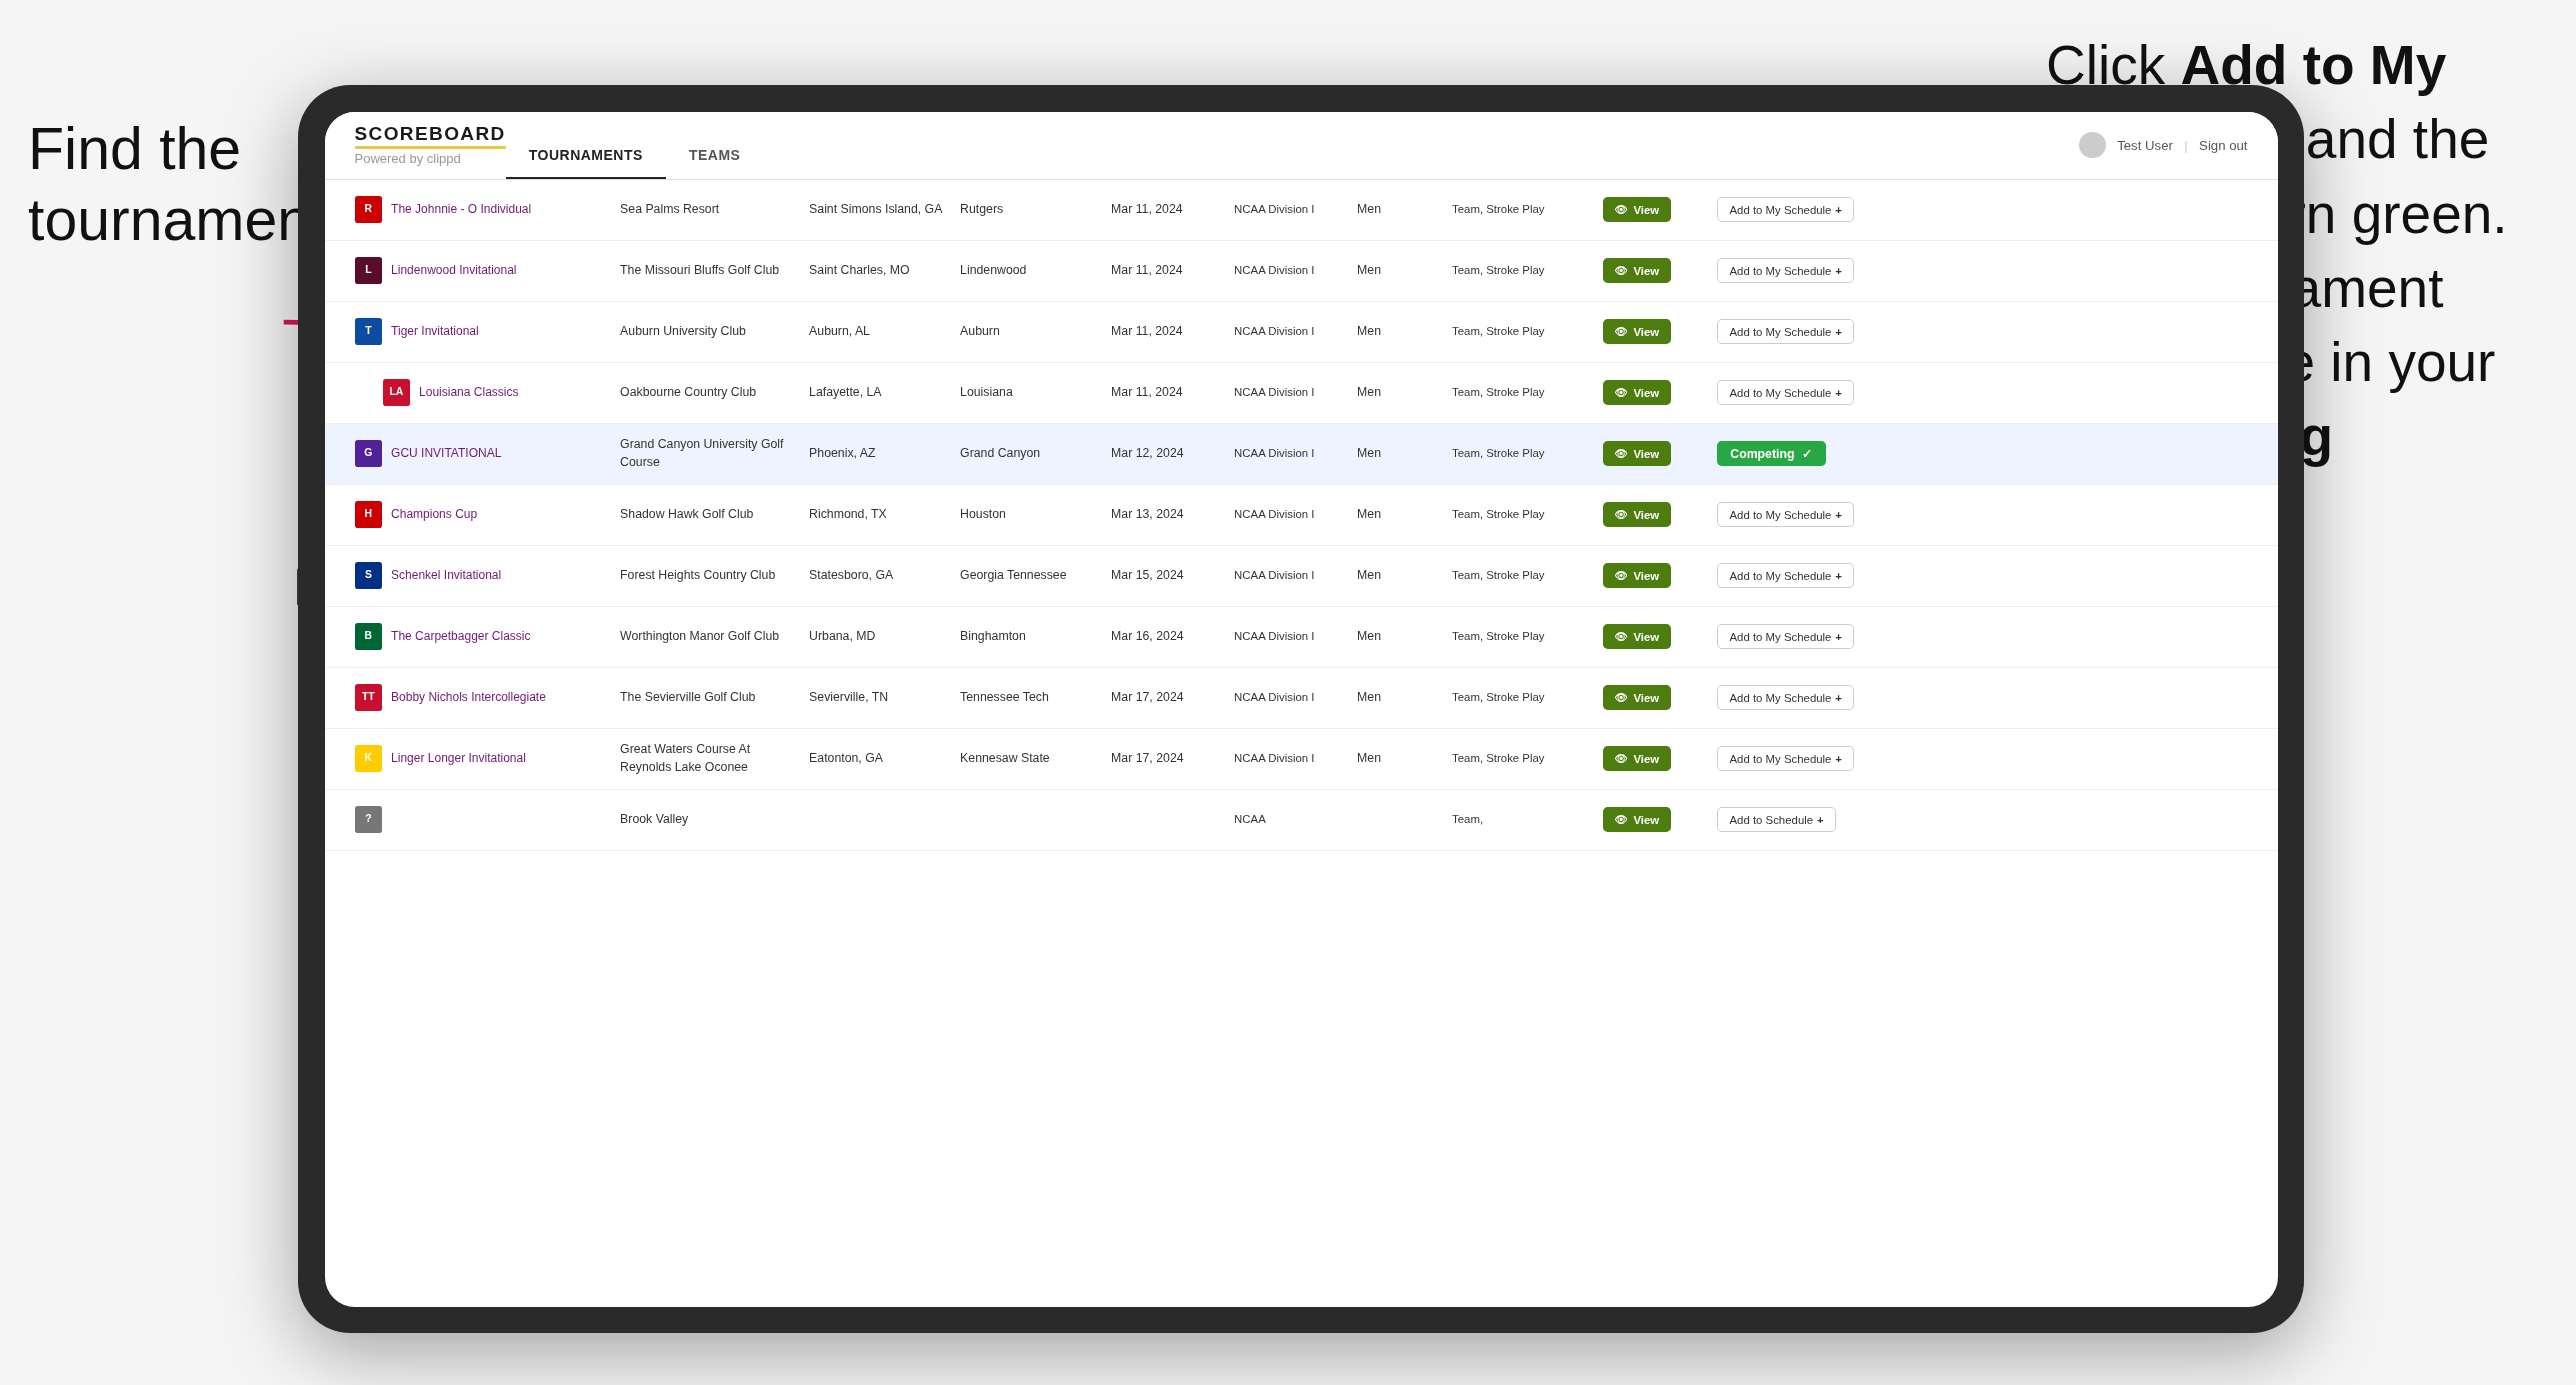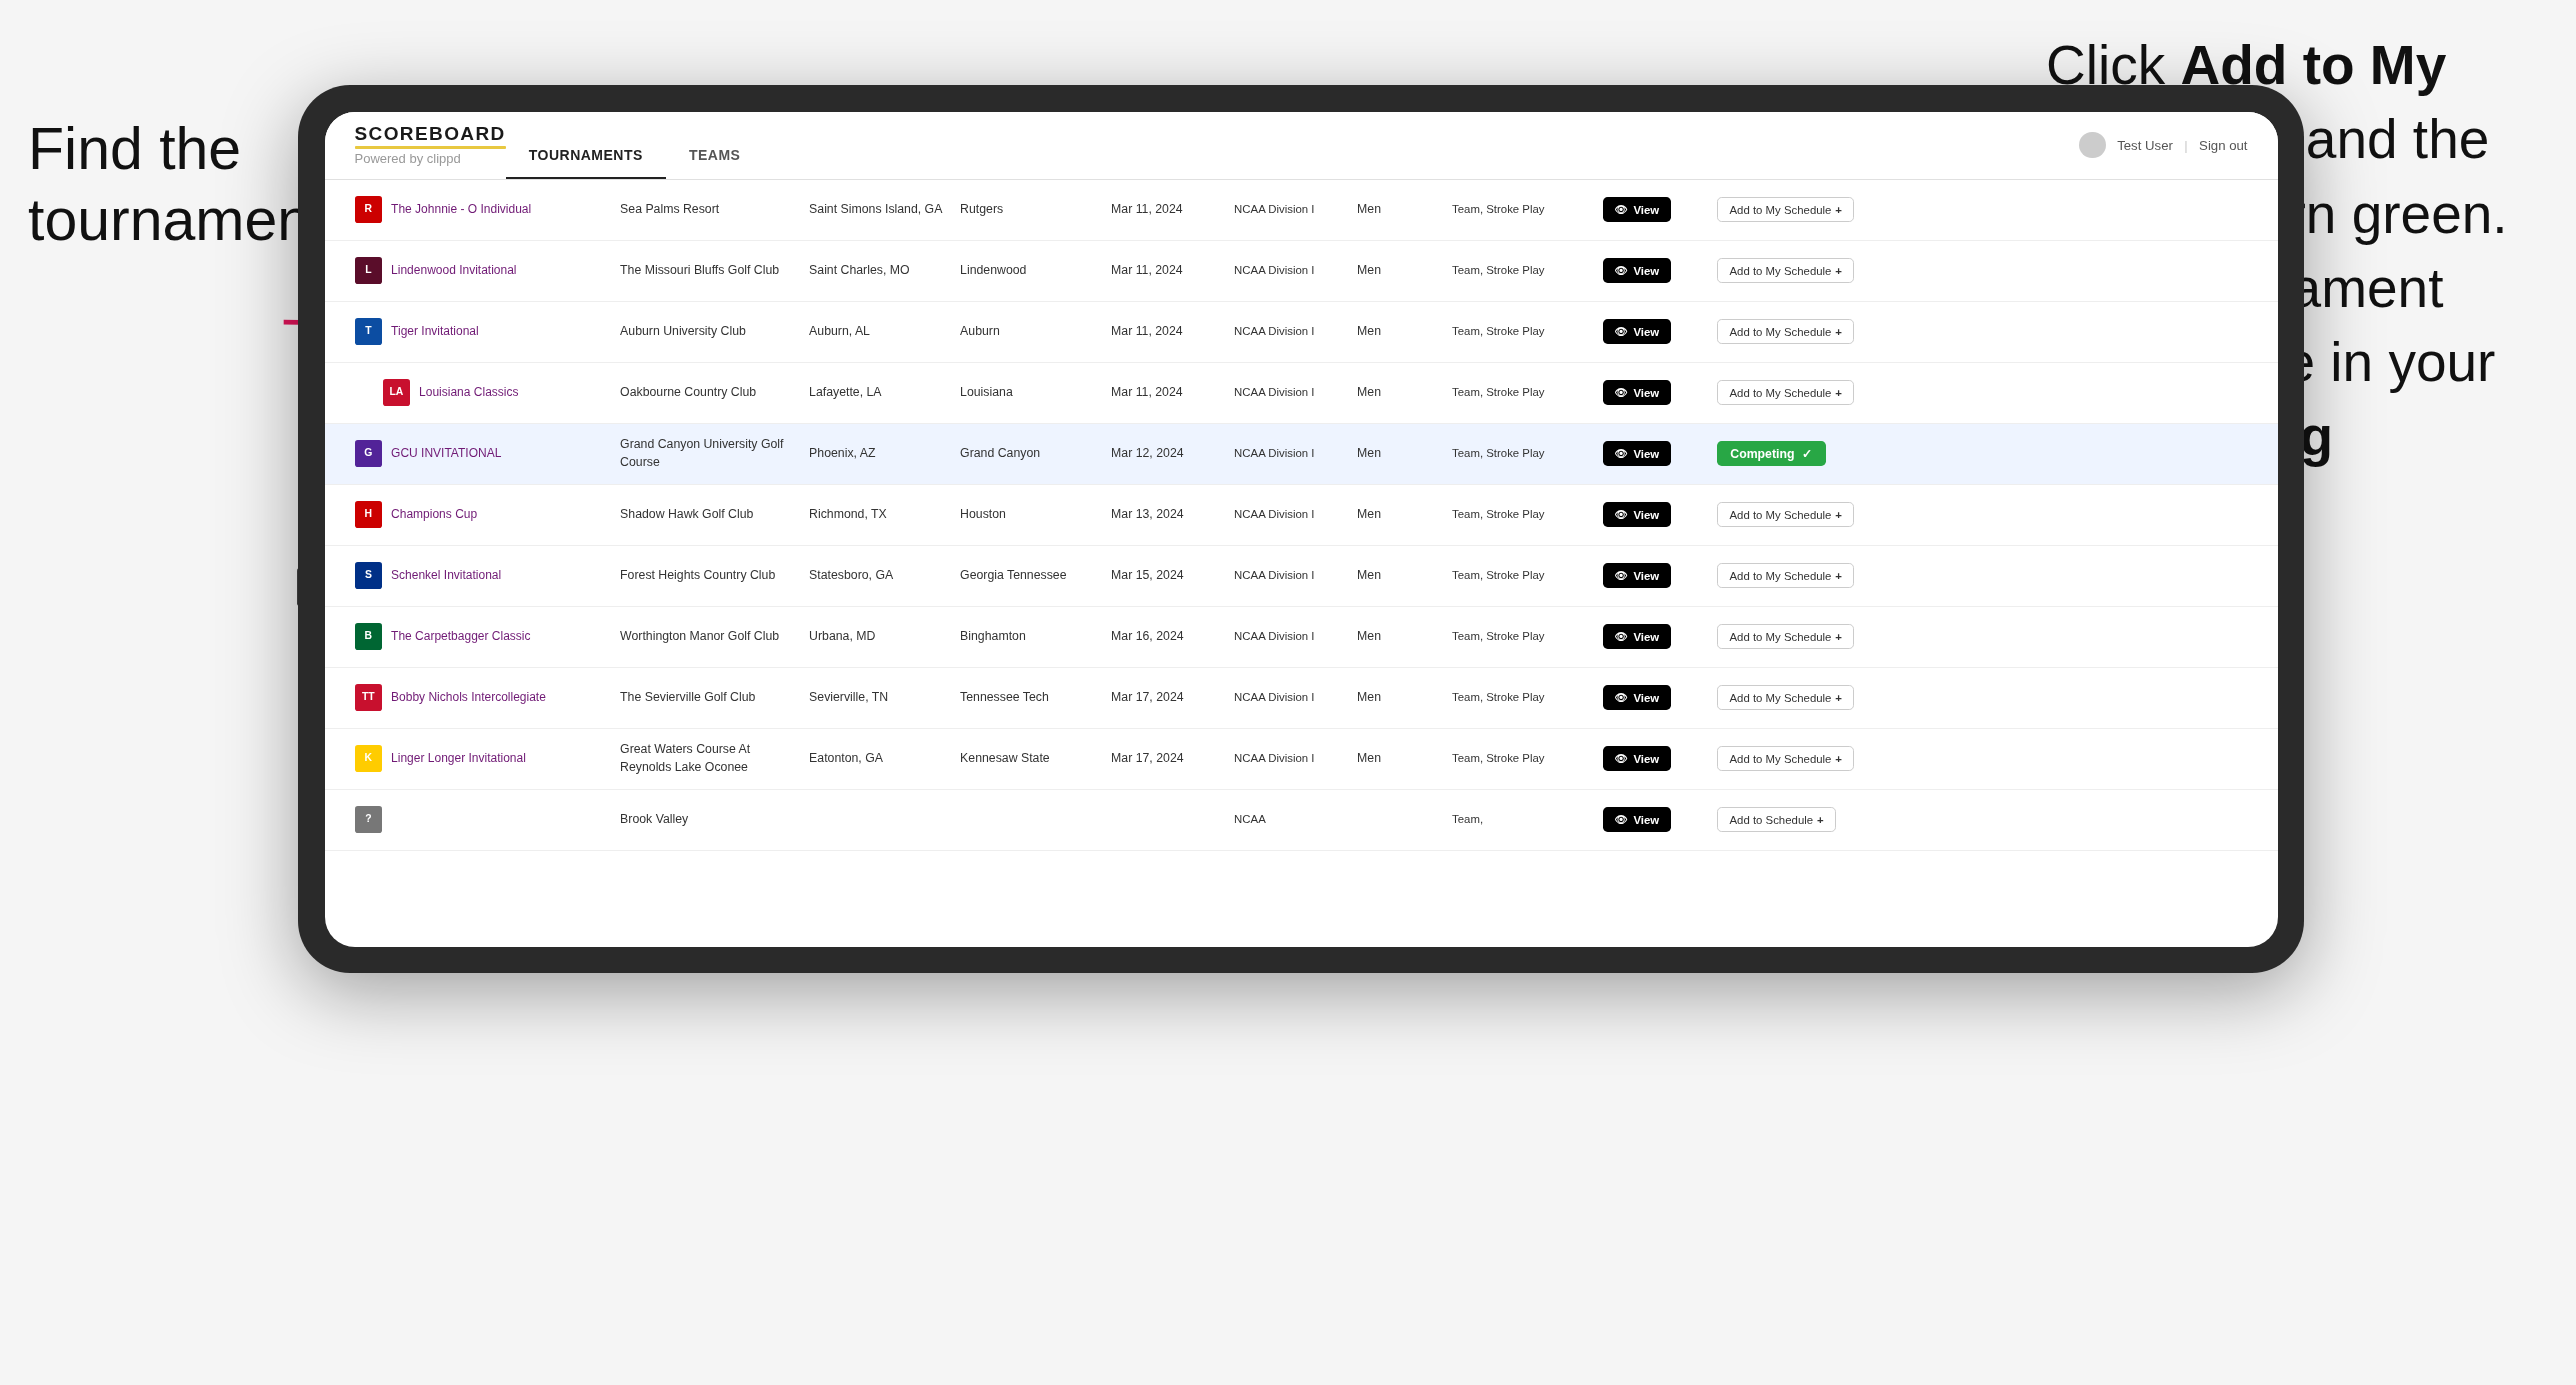--- a/index.html
+++ b/index.html
@@ -56,21 +56,21 @@
       height: 189px;
       pointer-events: none;
     }
 
     
     .tablet-frame {
       position: absolute;
       left: 298px;
       top: 85px;
       width: 2006px;
-      height: 888px;
+      height: 1248px;
       background: #2a2a2a;
       border-radius: 52px;
       box-shadow: 0 19px 76px rgba(0,0,0,0.35);
       padding: 26.5px;
     }
 
     .tablet-screen {
       width: 100%;
       height: 100%;
       background: #fff;
@@ -200,21 +200,21 @@
       border-radius: 2.8px;
     }
 
     .event-name {
       font-size: 12px;
       color: #701a75;
       font-weight: 400;
     }
 
     .view-btn {
-      background: #000000;
+      background: #4d7c0f;
       color: #fff;
       border: none;
       border-radius: 4.7px;
       padding: 5.7px 11.4px;
       font-size: 11.4px;
       font-weight: 600;
       cursor: pointer;
       display: flex;
       align-items: center;
       gap: 5.7px;

